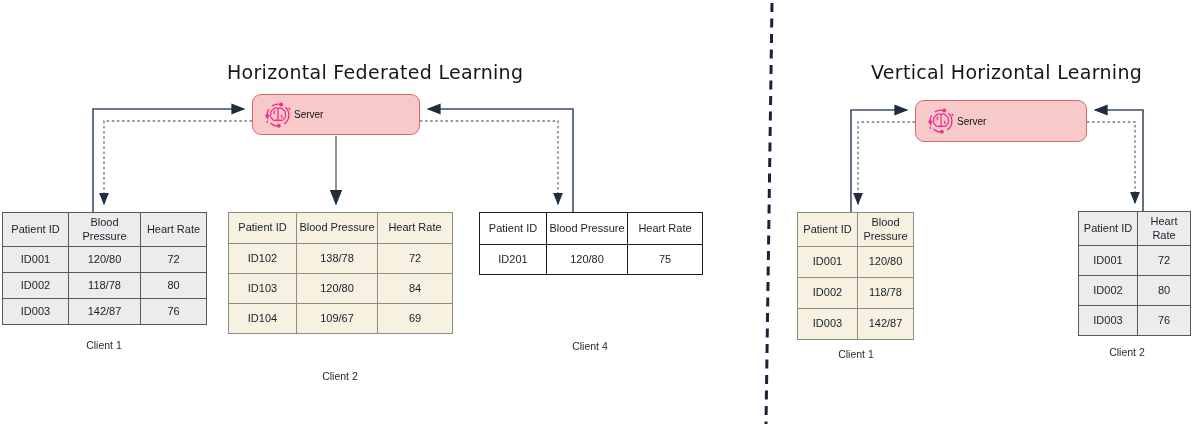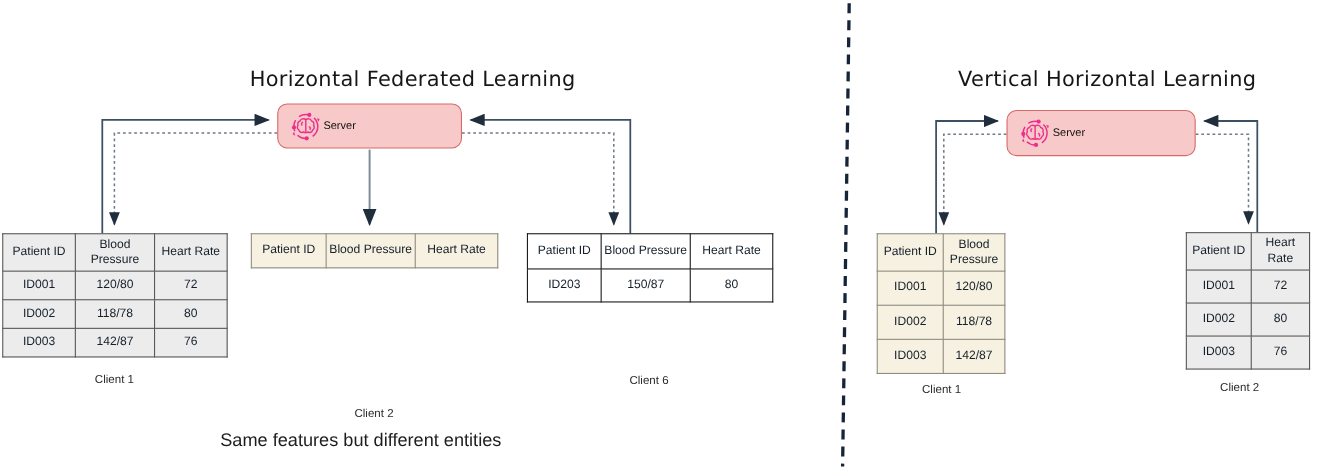--- a/index.html
+++ b/index.html
@@ -107,46 +107,60 @@
         <col style="width:68px">
         <col style="width:81px">
         <col style="width:75px">
       </colgroup>
     <tbody>
         <tr style="height:31px">
       <th>Patient ID</th>
       <th>Blood Pressure</th>
       <th>Heart Rate</th>
     </tr>
+    <tr style="height:30px">
+      <td>ID102</td>
+      <td>138/78</td>
+      <td>72</td>
+    </tr>
+    <tr style="height:30px">
+      <td>ID103</td>
+      <td>120/80</td>
+      <td>84</td>
+    </tr>
+    <tr style="height:30px">
+      <td>ID104</td>
+      <td>109/67</td>
+      <td>69</td>
+    </tr>
   </tbody>
     </table>
   <div class="client-label" style="left:295px;top:370px;">Client 2</div>
 
   <table class="client bg-white" style="left:479px;top:212px;">
     <colgroup>
         <col style="width:67px">
         <col style="width:81px">
         <col style="width:75px">
       </colgroup>
     <tbody>
         <tr style="height:32px">
       <th>Patient ID</th>
       <th>Blood Pressure</th>
       <th>Heart Rate</th>
     </tr>
     <tr style="height:30px">
-      <td>ID203</td>
-      <td>150/87</td>
-      <td>80</td>
-    </tr>
-  </tbody>
-    </table>
-  <div class="client-label" style="left:545px;top:340px;">Client 6</div>
-
-  <div class="caption" style="left:168px;top:391px;">Same features but different entities</div>
+      <td>ID201</td>
+      <td>120/80</td>
+      <td>75</td>
+    </tr>
+  </tbody>
+    </table>
+  <div class="client-label" style="left:545px;top:340px;">Client 4</div>
+
 
   <div class="diagram-title" style="left:871px;top:61px;width:260px;">Vertical Horizontal Learning</div>
 
   <div class="server-box" style="left:915px;top:100px;width:172px;height:42px;">
     <span class="srv-icon">
       <svg width="32" height="32" viewBox="0 0 40 40">
         <circle cx="20" cy="20" r="13.6" fill="none" stroke="#ec2f8d" stroke-width="1.7" stroke-dasharray="13 5.5"></circle>
         <circle cx="6.6" cy="21" r="2.4" fill="#ec2f8d"></circle>
         <circle cx="24" cy="6.9" r="2.4" fill="#ec2f8d"></circle>
         <circle cx="21" cy="33.4" r="2.4" fill="#ec2f8d"></circle>

